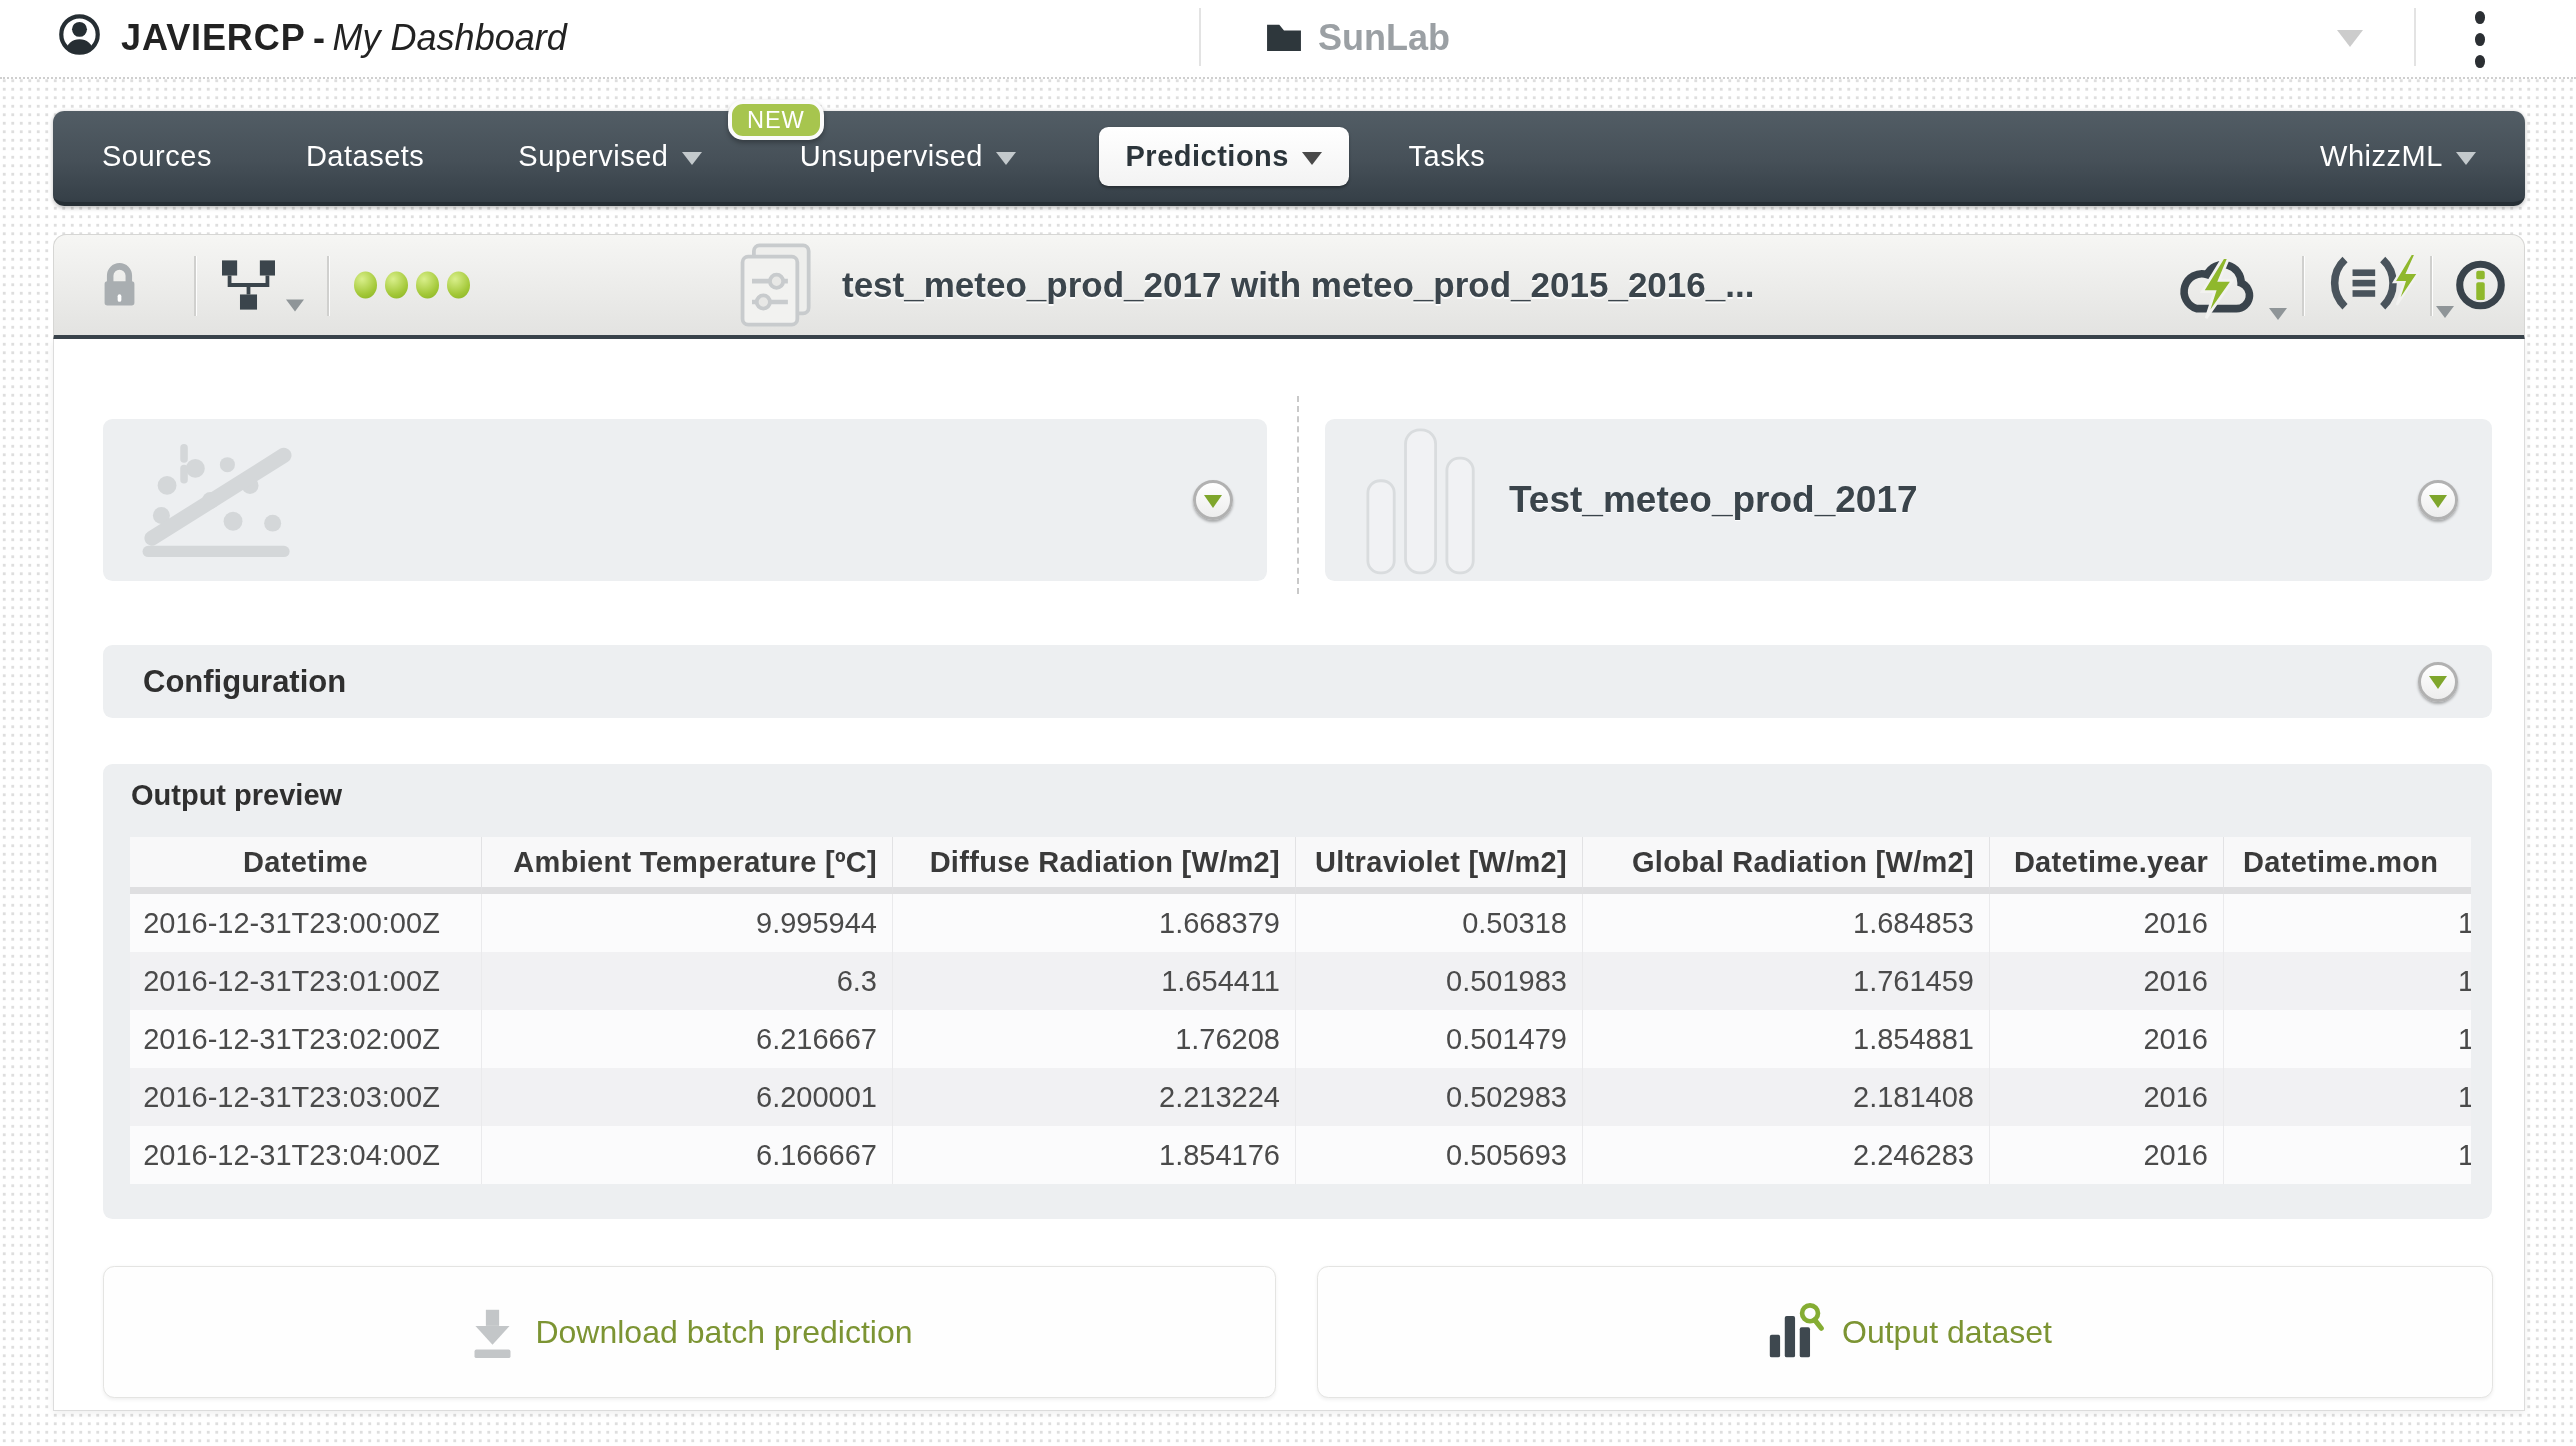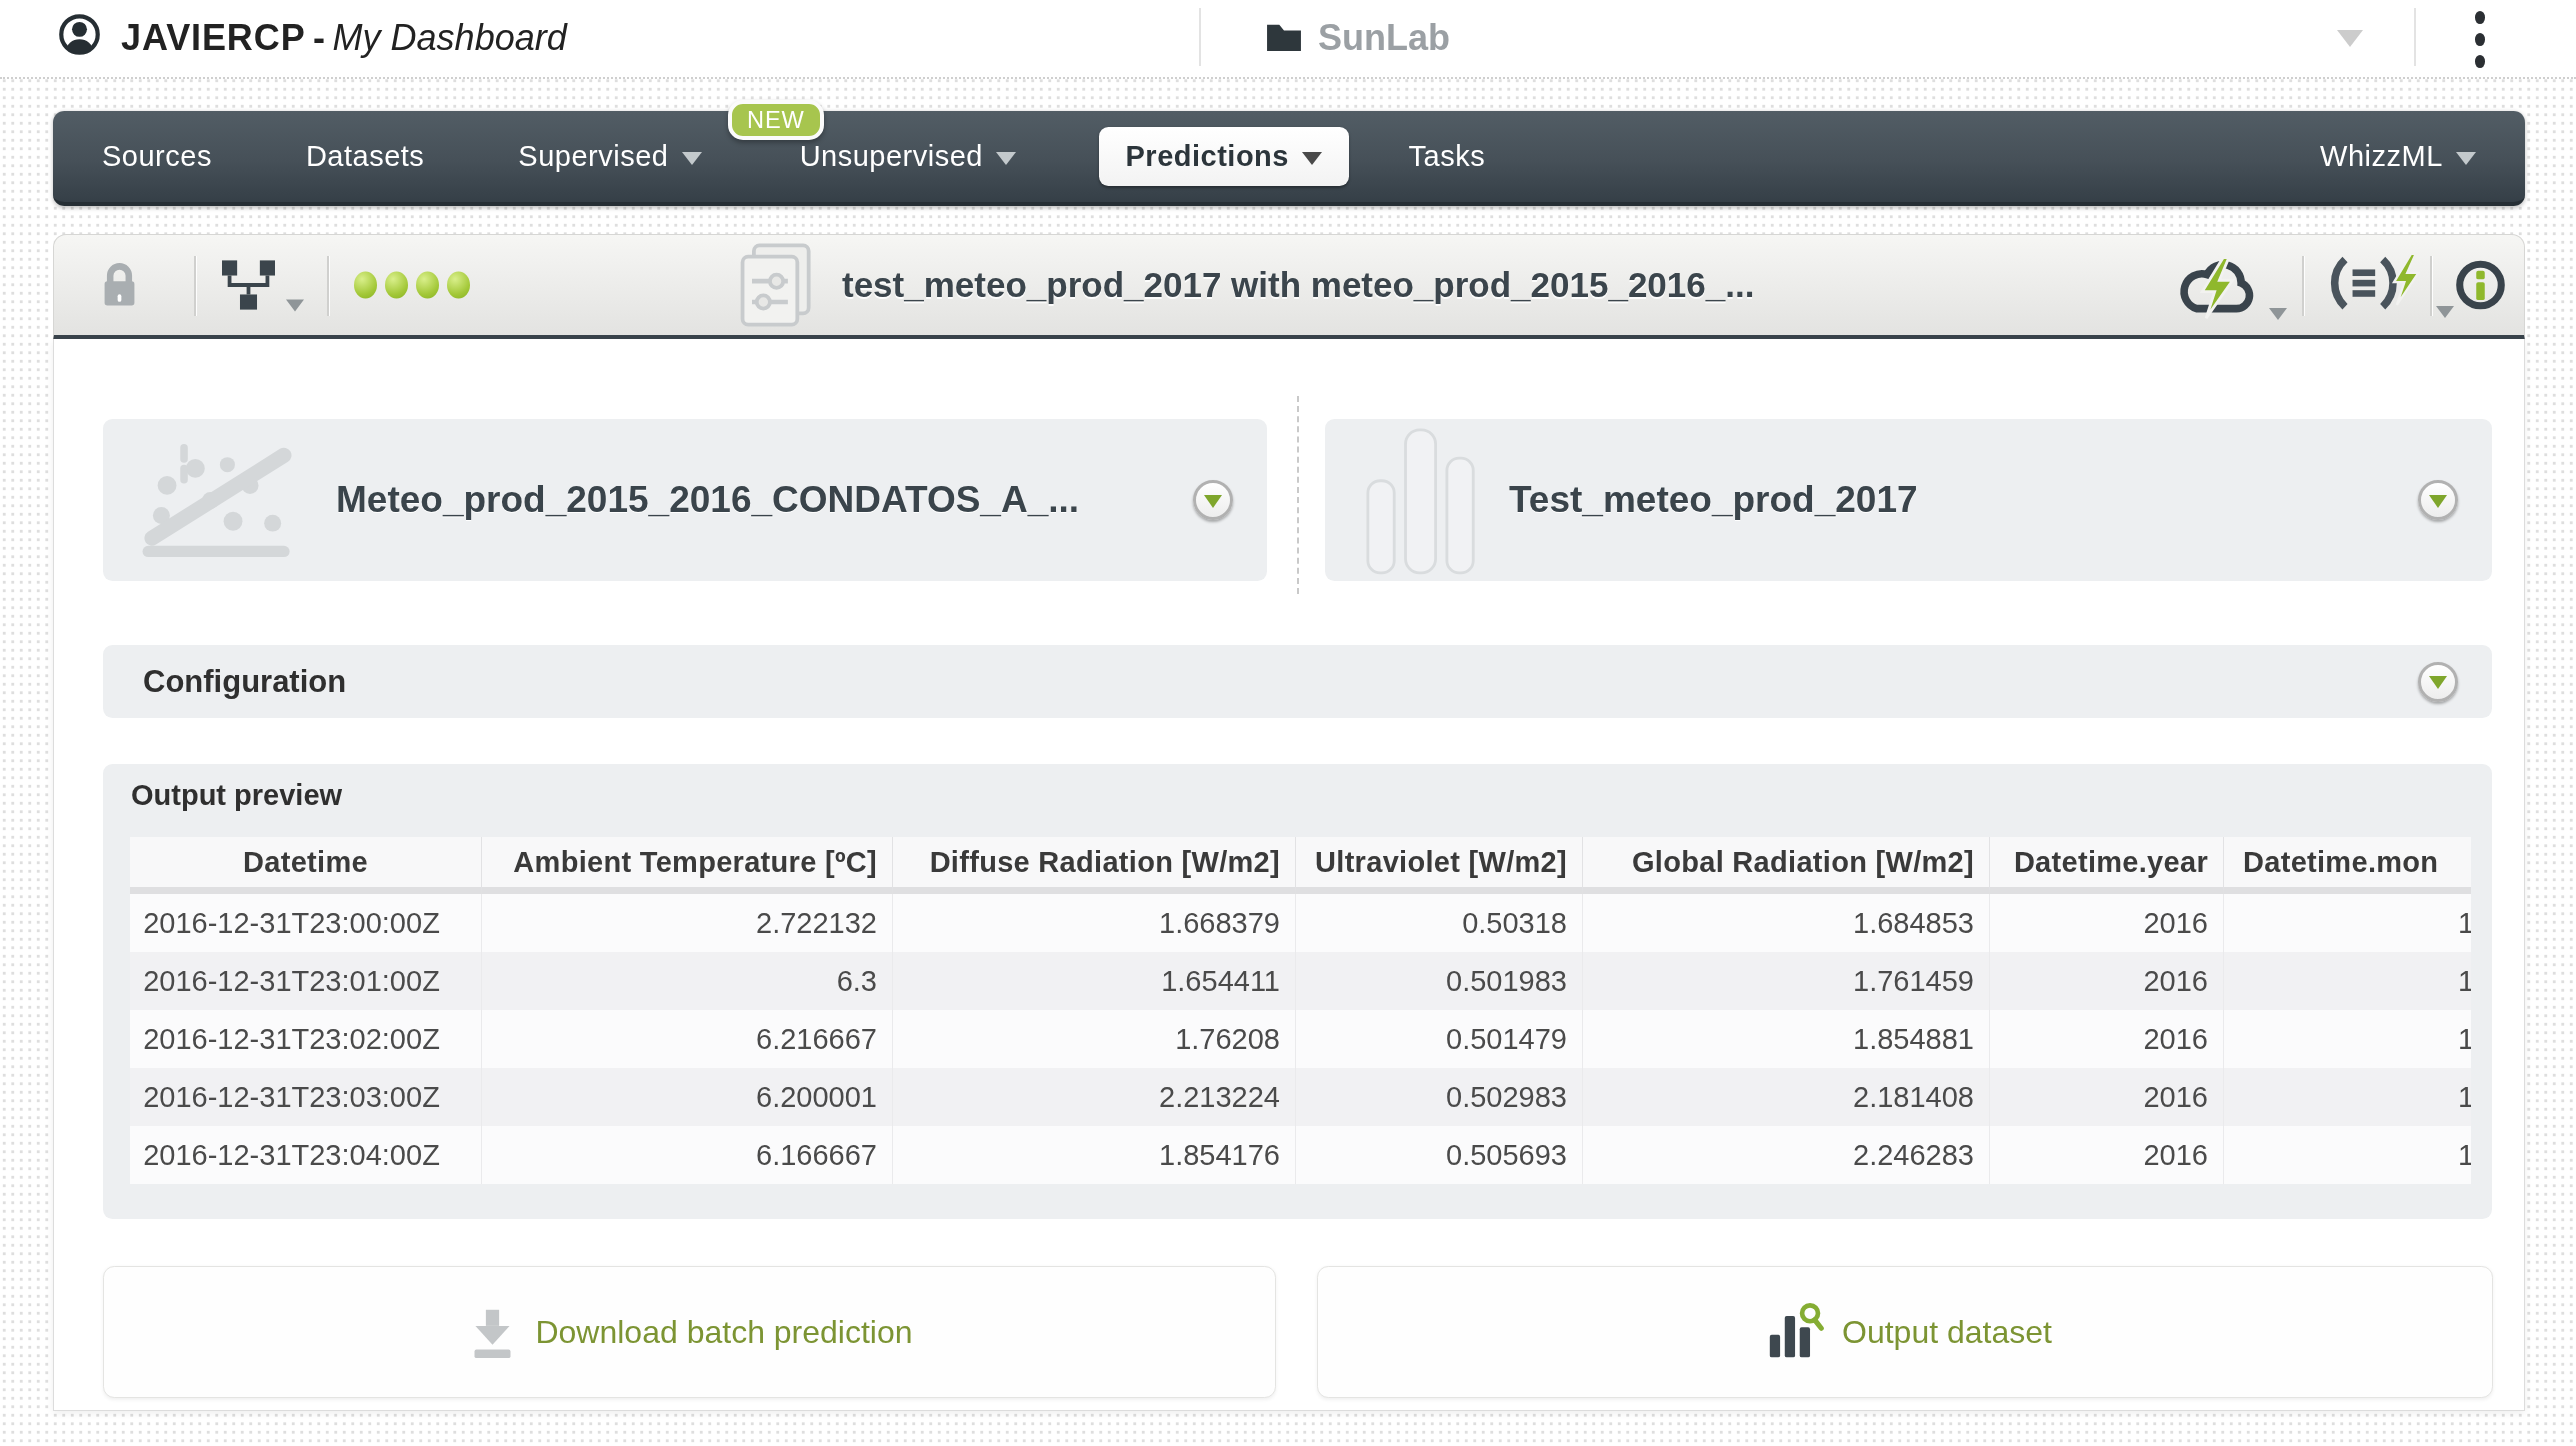--- a/index.html
+++ b/index.html
@@ -288,21 +288,20 @@
             <circle cx="104" cy="86" r="10"></circle>
               <circle cx="122" cy="48" r="9"></circle>
             <circle cx="146" cy="88" r="9"></circle>
               <circle cx="98" cy="26" r="8"></circle>
           </g>
           <line x1="18" y1="104" x2="158" y2="16" stroke="#d4d7d9" stroke-width="16" stroke-linecap="round"></line>
           <line x1="52" y1="8" x2="52" y2="20" stroke="#d4d7d9" stroke-width="8" stroke-linecap="round"></line>
           <line x1="52" y1="30" x2="52" y2="42" stroke="#d4d7d9" stroke-width="8" stroke-linecap="round"></line>
         </svg>
       </div>
-      <div class="res-title" style="margin-left:36px;">Meteo_prod_2015_2016_CONDATOS_A_...</div>
       <div class="toggle-btn">
           <span class="toggle-tri"></span>
         </div>
     </div>
 
     <div class="res-dashed-sep"></div>
 
     <div class="res-panel right">
       <div style="margin-left:41px;">
         <svg viewBox="0 0 118 162" width="111" height="153">
@@ -344,21 +343,21 @@
                 <th>Diffuse Radiation [W/m2]</th>
                 <th>Ultraviolet [W/m2]</th>
                 <th>Global Radiation [W/m2]</th>
                 <th>Datetime.year</th>
                 <th>Datetime.mon</th>
               </tr>
             </thead>
           <tbody>
               <tr>
                 <td>2016-12-31T23:00:00Z</td>
-                <td>2.722132</td>
+                <td>9.995944</td>
                 <td>1.668379</td>
                 <td>0.50318</td>
                 <td>1.684853</td>
                 <td>2016</td>
                 <td>1</td>
               </tr>
               <tr>
                 <td>2016-12-31T23:01:00Z</td>
                 <td>6.3</td>
                 <td>1.654411</td>

